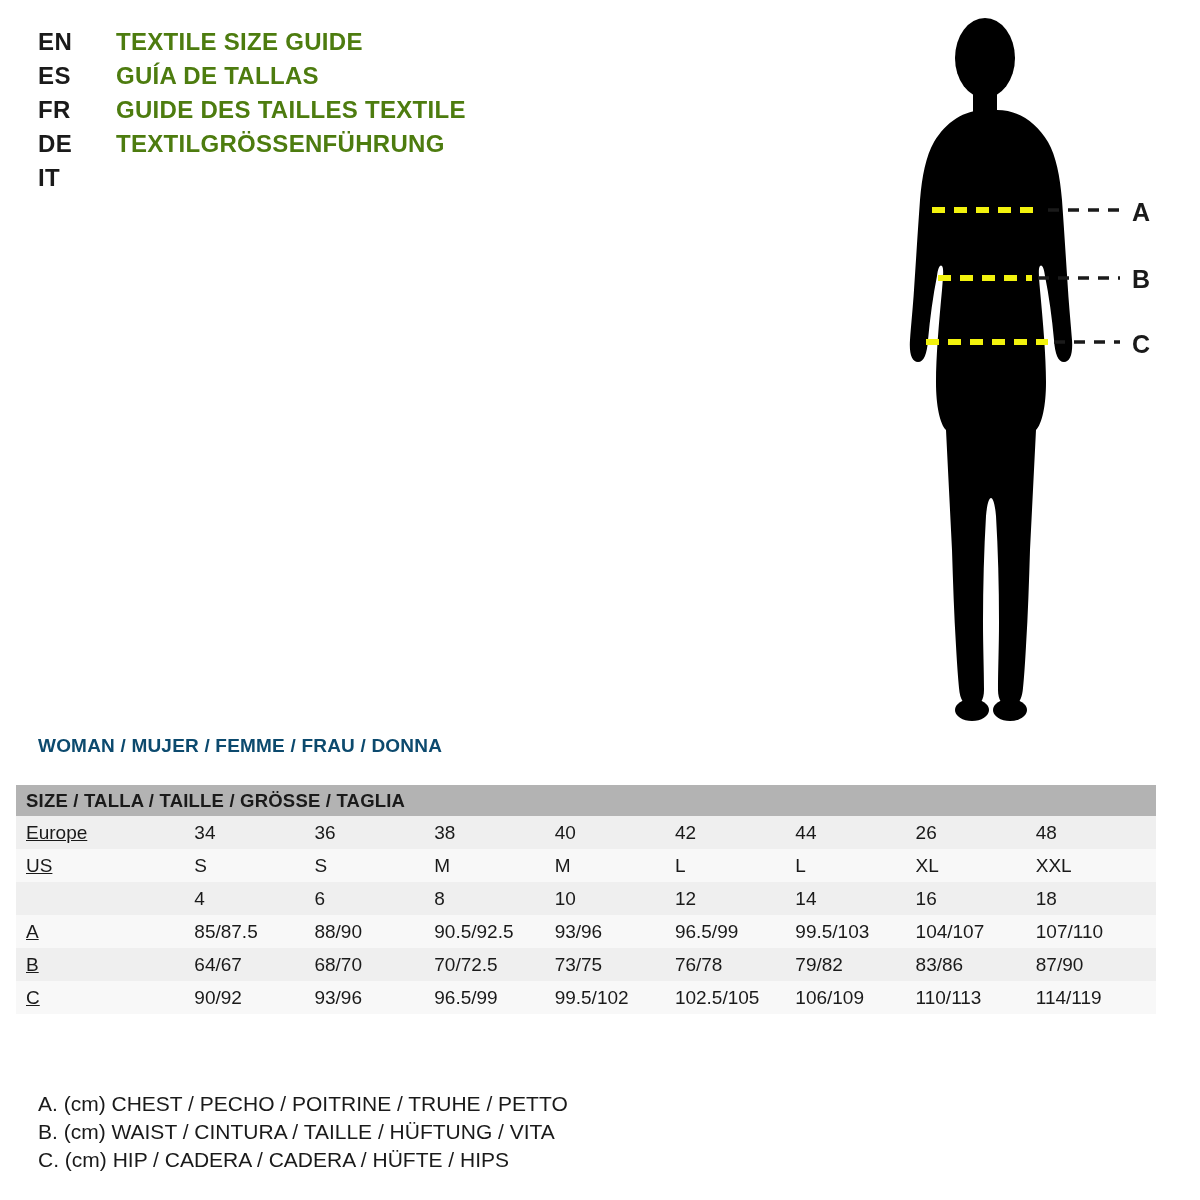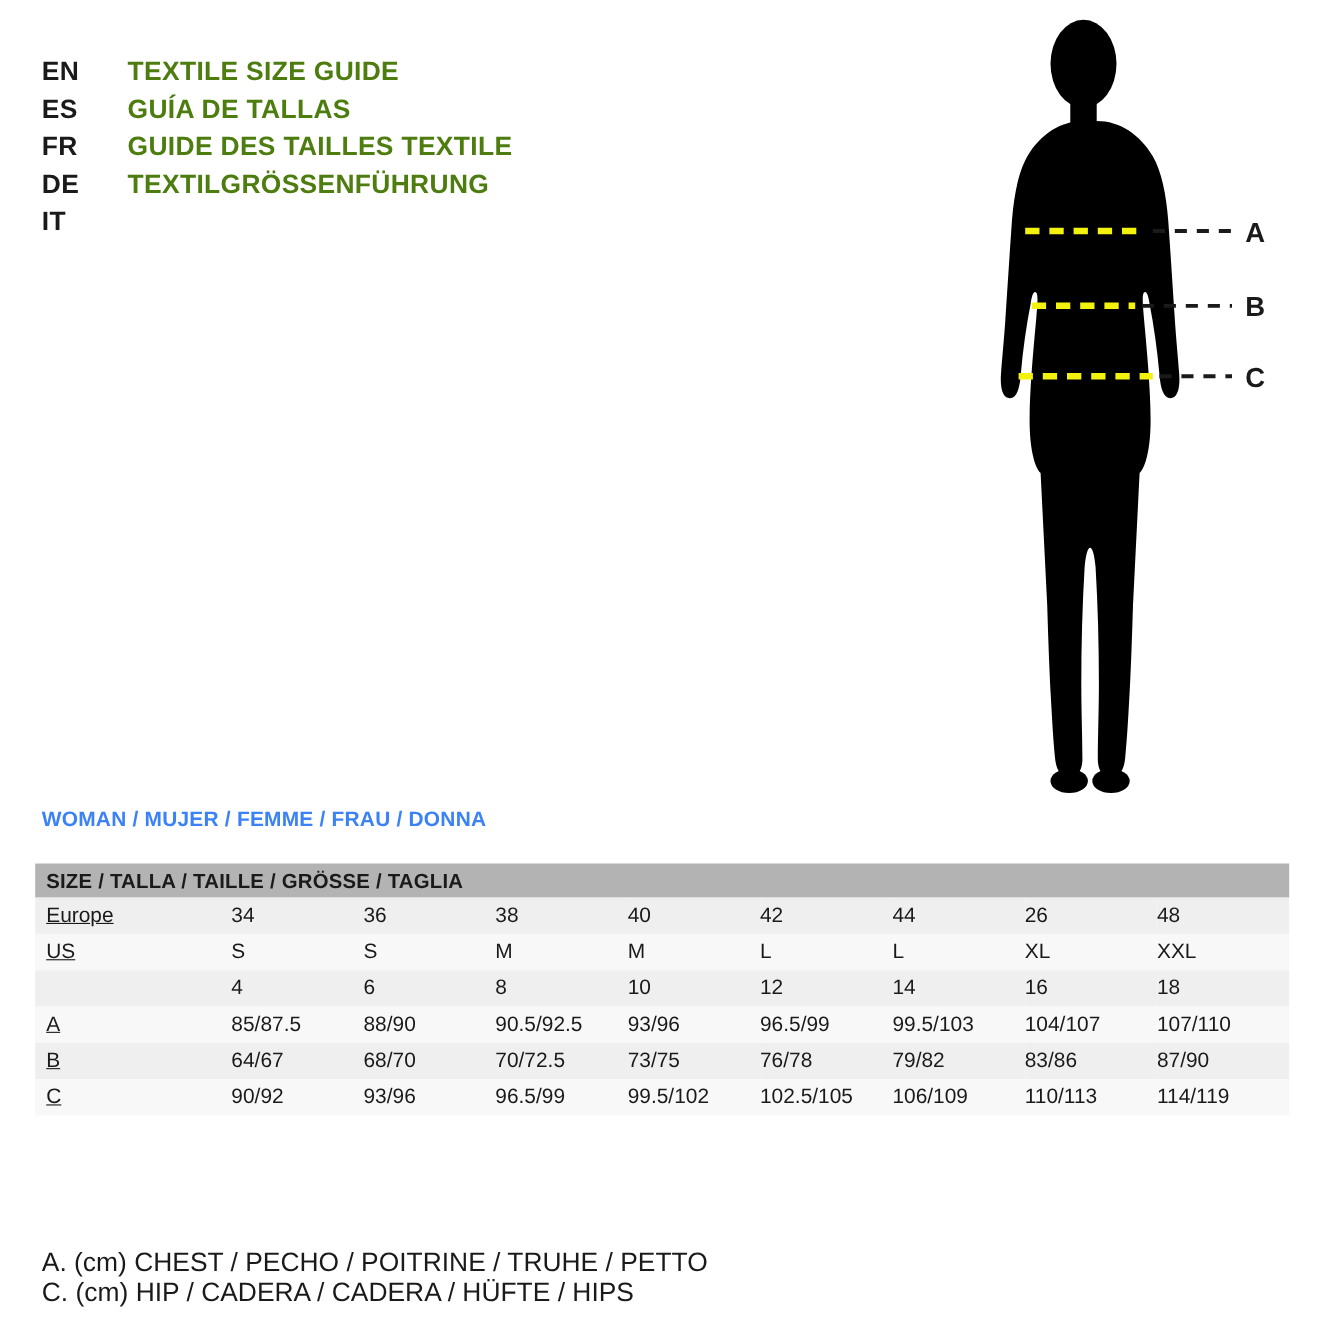--- a/index.html
+++ b/index.html
@@ -20,21 +20,20 @@
     width: 1200px;
     height: 1200px;
   }
 
   
   .lang-block {
     position: absolute;
     left: 38px;
     top: 28px;
     width: 560px;
-    margin-top: 24px;
   }
   .lang-row {
     display: flex;
     align-items: baseline;
     height: 34px;
   }
   .lang-code {
     width: 78px;
     font-size: 24px;
     font-weight: bold;
@@ -74,27 +73,27 @@
   .measure-label.c { top: 320px; }
 
   
   .section-title {
     position: absolute;
     left: 38px;
     top: 735px;
     font-size: 19px;
     font-weight: bold;
     letter-spacing: 0.2px;
-    color: #3b82f6;
+    color: #0c4a6e;
   }
 
   
   .size-table {
     position: absolute;
-    left: 32px;
+    left: 16px;
     top: 785px;
     width: 1140px;
     border-collapse: collapse;
     font-size: 19px;
   }
   .size-table th, .size-table td {
     padding: 0;
     height: 33px;
     font-weight: normal;
     color: #1a1a1a;
@@ -119,22 +118,21 @@
   .size-table td.val {
     text-align: left;
     width: 121px;
   }
 
   
   .footnotes {
     position: absolute;
     left: 38px;
     top: 1090px;
-    font-size: 24px;
-    margin-top: 44px;
+    font-size: 21px;
   }
   .footnote {
     height: 28px;
     line-height: 28px;
     color: #1a1a1a;
     white-space: nowrap;
   }
 </style>
 </head>
 <body>
@@ -302,16 +300,17 @@
         <td class="val">102.5/105</td>
         <td class="val">106/109</td>
         <td class="val">110/113</td>
         <td class="val">114/119</td>
       </tr>
     </tbody>
   </table>
 
   <div class="footnotes">
     <div class="footnote">A. (cm) CHEST / PECHO / POITRINE / TRUHE / PETTO</div>
+    <div class="footnote">B. (cm) WAIST / CINTURA / TAILLE / HÜFTUNG / VITA</div>
     <div class="footnote">C. (cm) HIP / CADERA / CADERA / HÜFTE / HIPS</div>
   </div>
 
 </div>
 
 </body></html>

